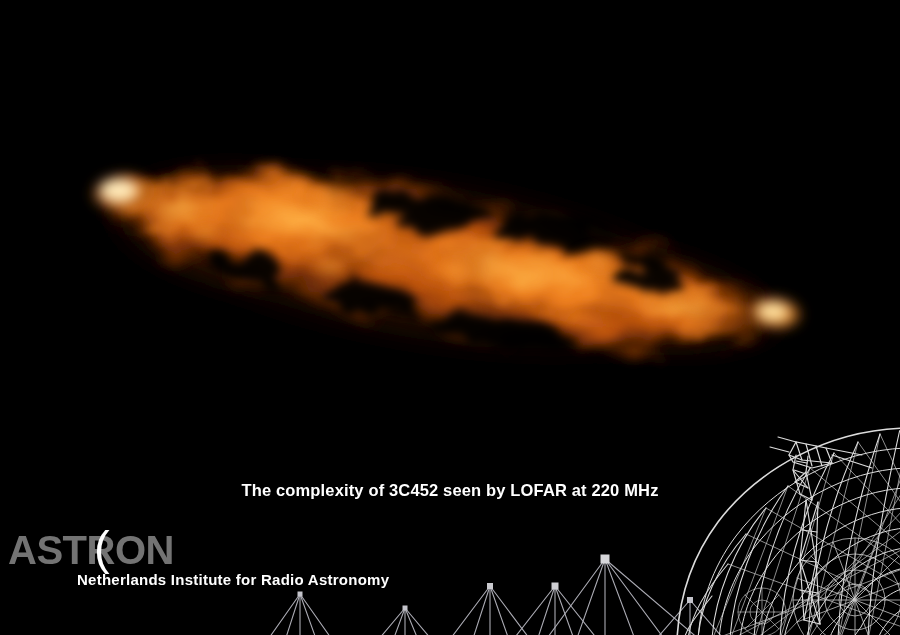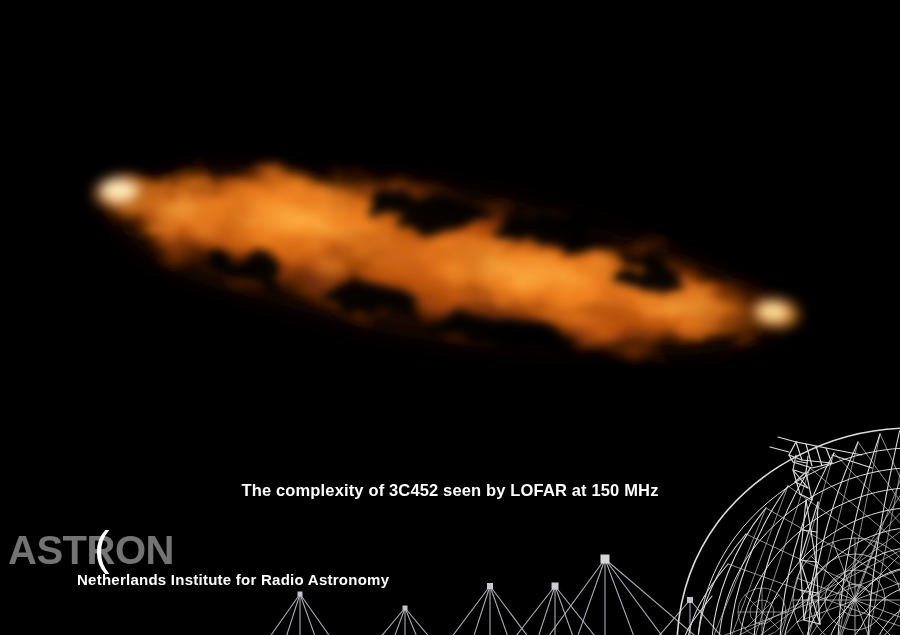--- a/index.html
+++ b/index.html
@@ -153,21 +153,21 @@
         <ellipse cx="330" cy="196" rx="30" ry="15" fill="url(#gBright)"></ellipse>
         <ellipse cx="330" cy="268" rx="26" ry="13" fill="url(#gBright)"></ellipse>
         <ellipse cx="600" cy="260" rx="30" ry="14" fill="url(#gBright)"></ellipse>
         <ellipse cx="455" cy="270" rx="26" ry="13" fill="url(#gBright)"></ellipse>
         <ellipse cx="700" cy="300" rx="28" ry="13" fill="url(#gBright)"></ellipse>
         <ellipse cx="205" cy="232" rx="26" ry="13" fill="url(#gBright)"></ellipse>
       </g>
     </svg>
   </div>
 
-  <div id="caption">The complexity of 3C452 seen by LOFAR at 150 MHz</div>
+  <div id="caption">The complexity of 3C452 seen by LOFAR at 220 MHz</div>
 
   <div id="logo">
     <span class="word">ASTRON</span>
     <span class="paren">(</span>
     <span class="tagline">Netherlands Institute for Radio Astronomy</span>
   </div>
 
   <div id="telescope">
     <svg viewBox="0 0 900 635" xmlns="http://www.w3.org/2000/svg">
       <defs>

